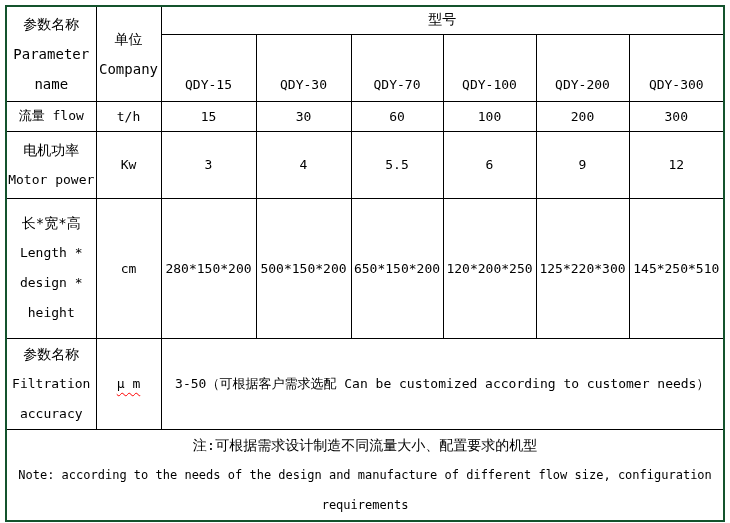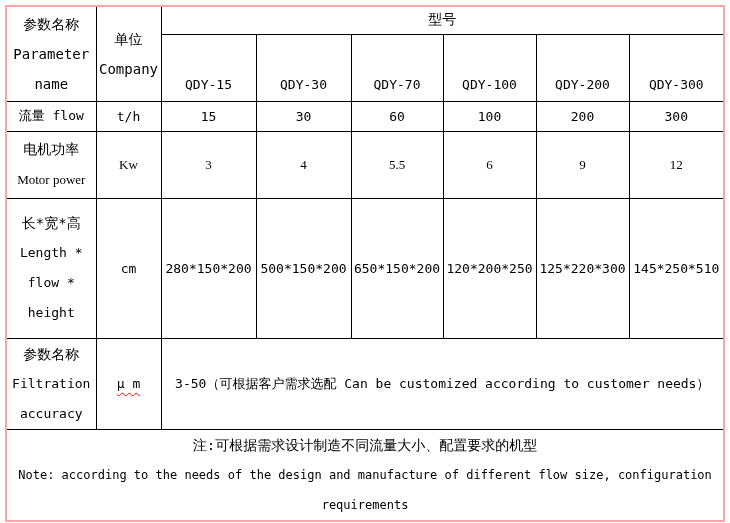--- a/index.html
+++ b/index.html
@@ -14,38 +14,38 @@
     width: 730px;
     height: 523px;
     background: #ffffff;
     overflow: hidden;
   }
   table.spec {
     border-collapse: collapse;
     table-layout: fixed;
     width: 718px;
     margin: 5px 0 0 5px;
-    border: 2px solid #fca5a5;
+    border: 2px solid #14532d;
   }
   table.spec td {
     border: 1px solid #000000;
     text-align: center;
     vertical-align: middle;
     font-size: 13px;
     padding: 0;
     overflow: hidden;
   }
   .line { line-height: 30px; white-space: nowrap; }
   .zh { font-size: 14px; }
   tr.r-model-group { height: 28px; }
   tr.r-model-group td { font-size: 14px; }
   tr.r-models { height: 67px; }
   tr.r-models td.model-cell { vertical-align: bottom; padding-bottom: 9px; }
   tr.r-flow { height: 30px; }
-  tr.r-motor { height: 67px; font-family: Liberation Serif, serif; }
+  tr.r-motor { height: 67px; }
   tr.r-dims { height: 140px; }
   tr.r-filtration { height: 90px; }
   tr.r-note { height: 91px; }
   td.note-cell {
     text-align: left;
     padding: 0 6px;
     border-radius: 9px;
   }
   td.note-cell .line.en { font-size: 12px; }
   .spell-error {
@@ -114,21 +114,21 @@
       <td>5.5</td>
       <td>6</td>
       <td>9</td>
       <td>12</td>
     </tr>
 
     <tr class="r-dims">
       <td>
         <div class="line zh">长*宽*高</div>
         <div class="line">Length *</div>
-        <div class="line">flow *</div>
+        <div class="line">design *</div>
         <div class="line">height</div>
       </td>
       <td>cm</td>
       <td>280*150*200</td>
       <td>500*150*200</td>
       <td>650*150*200</td>
       <td>120*200*250</td>
       <td>125*220*300</td>
       <td>145*250*510</td>
     </tr>

